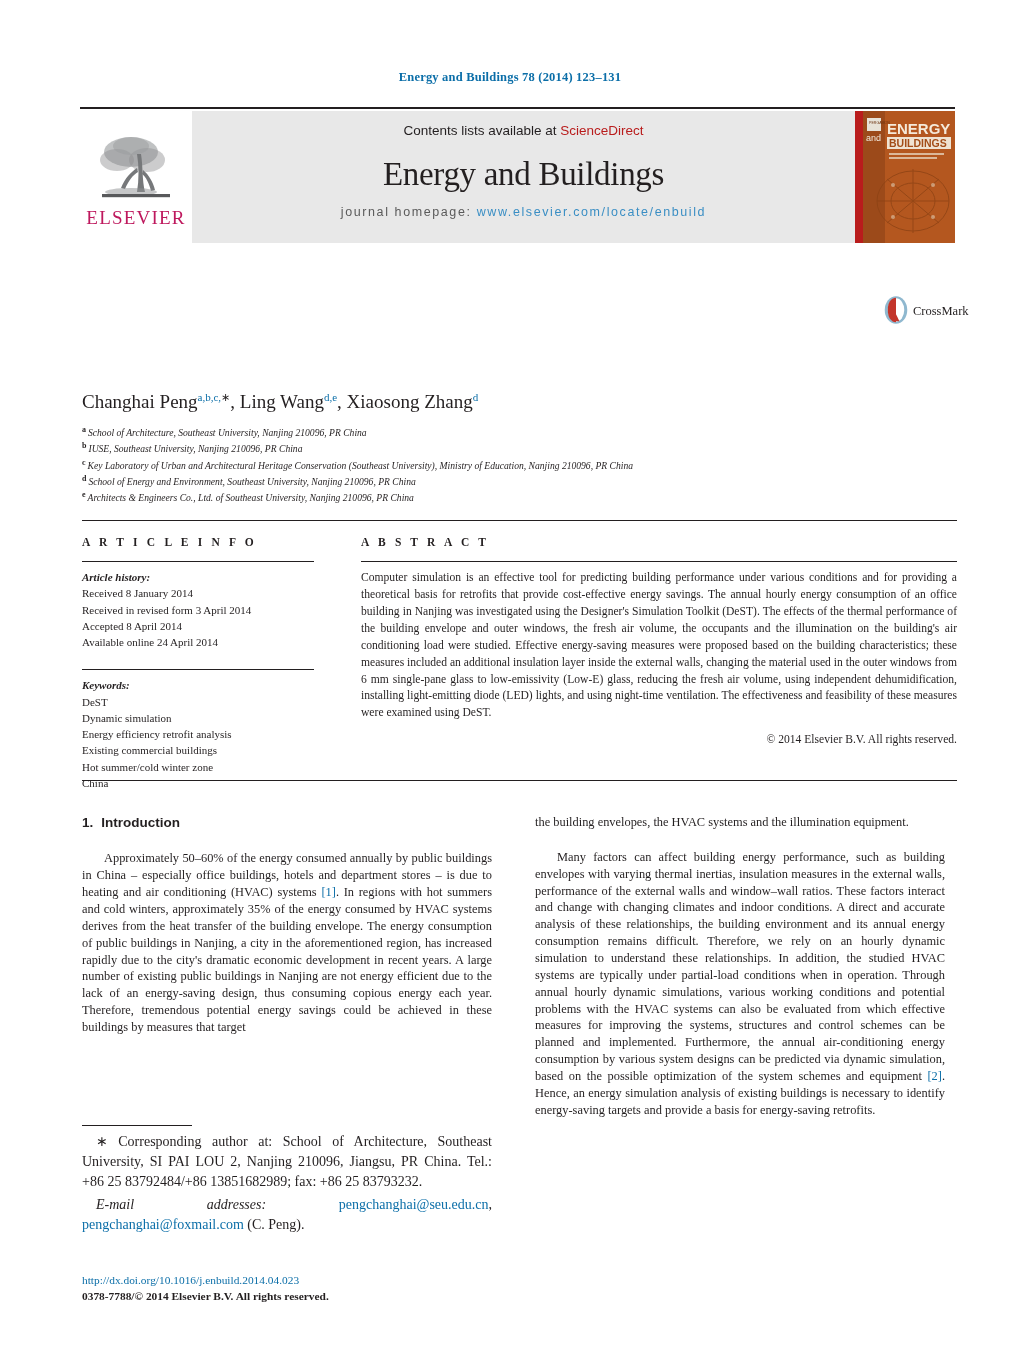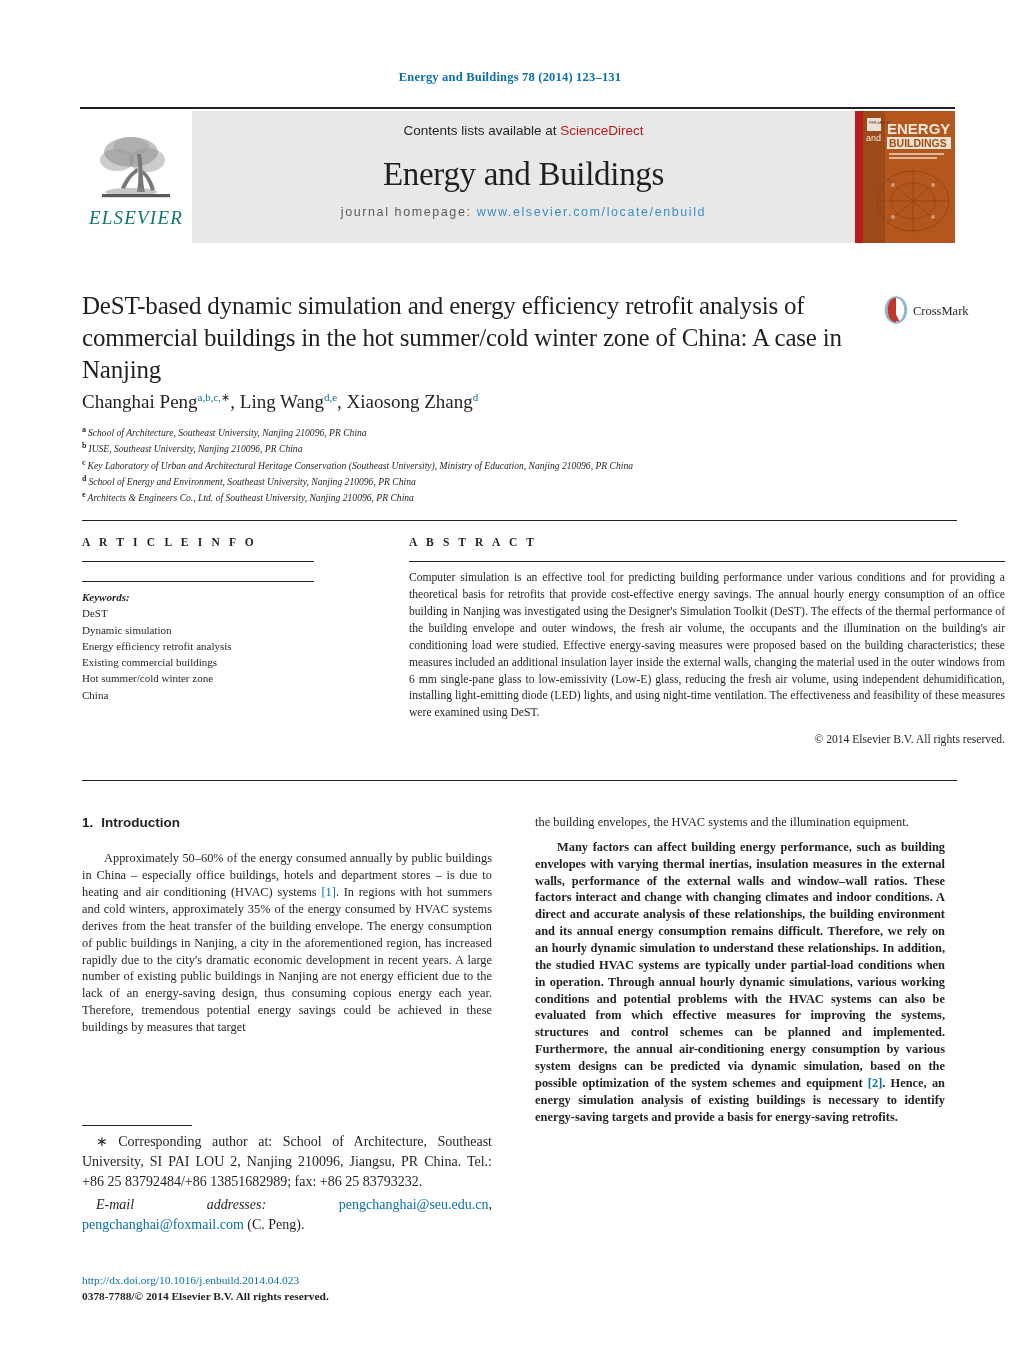--- a/index.html
+++ b/index.html
@@ -65,23 +65,22 @@
     box-sizing: border-box;
   }
   .elsevier-tree {
     width: 78px; height: 76px;
     position: relative;
   }
   .elsevier-wordmark {
     font-family: "Liberation Serif", serif;
     font-size: 19px;
     letter-spacing: 1.2px;
-    color: #0f766e;
+    color: #be185d;
     margin-top: 1px;
-    font-style: italic;
   }
   .masthead-center {
     flex: 1 1 auto;
     background: #e8e8e8;
     display: flex;
     flex-direction: column;
     align-items: center;
     justify-content: flex-start;
     padding-top: 12px;
     box-sizing: border-box;
@@ -187,21 +186,20 @@
   }
   .col-info {
     position: absolute;
     left: 82px; top: 528px;
     width: 232px;
   }
   .col-abs {
     position: absolute;
     left: 361px; top: 528px;
     width: 596px;
-    margin-left: 48px;
   }
   .sec-head {
     font-family: "Liberation Serif", serif;
     font-weight: bold;
     font-size: 11.5px;
     letter-spacing: 3.2px;
     color: #231f20;
   }
   .rule {
     border-top: 1.6px solid #231f20;
@@ -259,21 +257,21 @@
   .body-col.right { left: 535px; }
   .h1 {
     font-family: "Liberation Sans", sans-serif;
     font-weight: bold;
     font-size: 13.5px;
     margin: 0 0 18px 0;
     color: #231f20;
   }
   .h1 .num { margin-right: 8px; }
   .para { margin: 0; text-indent: 22px; }
-  .para + .para { margin-top: 8px; font-weight: bold; }
+  .para + .para { margin-top: 18px; }
   a.ref, .ref {
     color: #0b6ea8;
     text-decoration: none;
   }
 
   
   .footnote {
     position: absolute;
     left: 82px; top: 1117px;
     width: 410px;
@@ -379,39 +377,43 @@
   <div class="crossmark">
     <svg viewBox="0 0 30 34" width="26" height="30" aria-hidden="true" style="position:absolute;left:0;top:4px;">
       <ellipse cx="15" cy="17" rx="13" ry="16" fill="#8fb8cf"></ellipse>
       <ellipse cx="15" cy="17" rx="9.5" ry="13.5" fill="#ffffff"></ellipse>
       <path d="M15 3 C9 3, 5.5 9, 5.5 17 C5.5 25, 9 31, 15 31 Z" fill="#c3352b"></path>
       <path d="M15 22 L11 30 L19 30 Z" fill="#c3352b"></path>
     </svg>
     <span class="crossmark-label">CrossMark</span>
   </div>
 
-  <div class="title-block">
-    <h1 class="paper-title">DeST-based dynamic simulation and energy efficiency retrofit analysis of commercial buildings in the hot summer/cold winter zone of China: A case in Nanjing</h1>
-  </div>
 
   <div class="authors">Changhai Peng<sup>a,b,c,</sup><sup class="star">∗</sup>, Ling Wang<sup>d,e</sup>, Xiaosong Zhang<sup>d</sup></div>
 
   <div class="affiliations">
     <div><sup>a</sup><span>School of Architecture, Southeast University, Nanjing 210096, PR China</span></div>
     <div><sup>b</sup><span>IUSE, Southeast University, Nanjing 210096, PR China</span></div>
     <div><sup>c</sup><span>Key Laboratory of Urban and Architectural Heritage Conservation (Southeast University), Ministry of Education, Nanjing 210096, PR China</span></div>
     <div><sup>d</sup><span>School of Energy and Environment, Southeast University, Nanjing 210096, PR China</span></div>
     <div><sup>e</sup><span>Architects &amp; Engineers Co., Ltd. of Southeast University, Nanjing 210096, PR China</span></div>
   </div>
 
   <div class="infoabs"></div>
 
   <div class="col-info">
     <div class="sec-head">A R T I C L E    I N F O</div>
     <div class="rule"></div>
+    <div class="info-group">
+      <div class="lbl">Article history:</div>
+      <div>Received 8 January 2014</div>
+      <div>Received in revised form 3 April 2014</div>
+      <div>Accepted 8 April 2014</div>
+      <div>Available online 24 April 2014</div>
+    </div>
     <div class="info-rule"></div>
     <div class="info-group">
       <div class="lbl">Keywords:</div>
       <div>DeST</div>
       <div>Dynamic simulation</div>
       <div>Energy efficiency retrofit analysis</div>
       <div>Existing commercial buildings</div>
       <div>Hot summer/cold winter zone</div>
       <div>China</div>
     </div>

